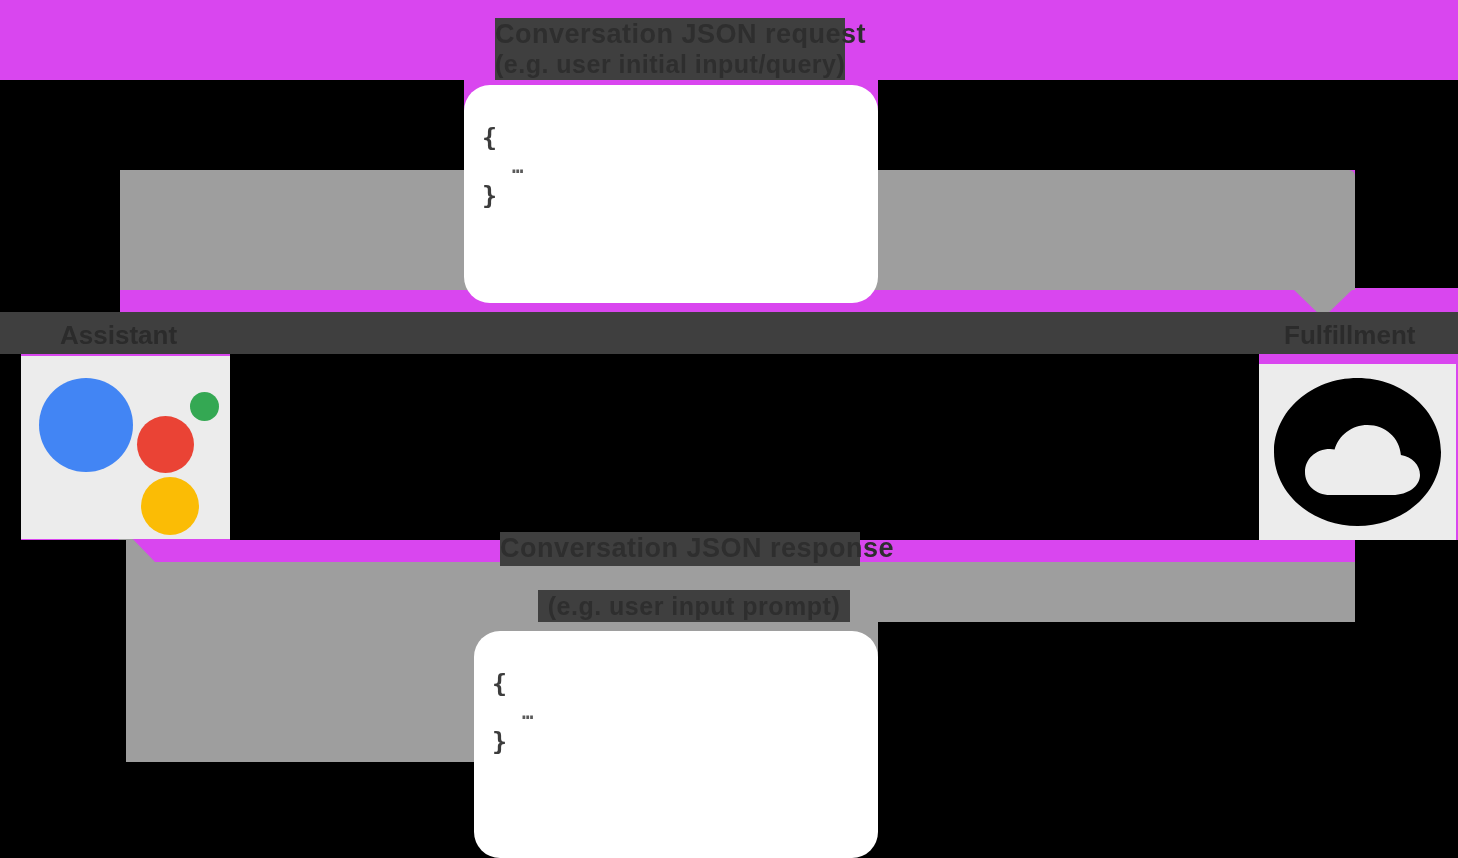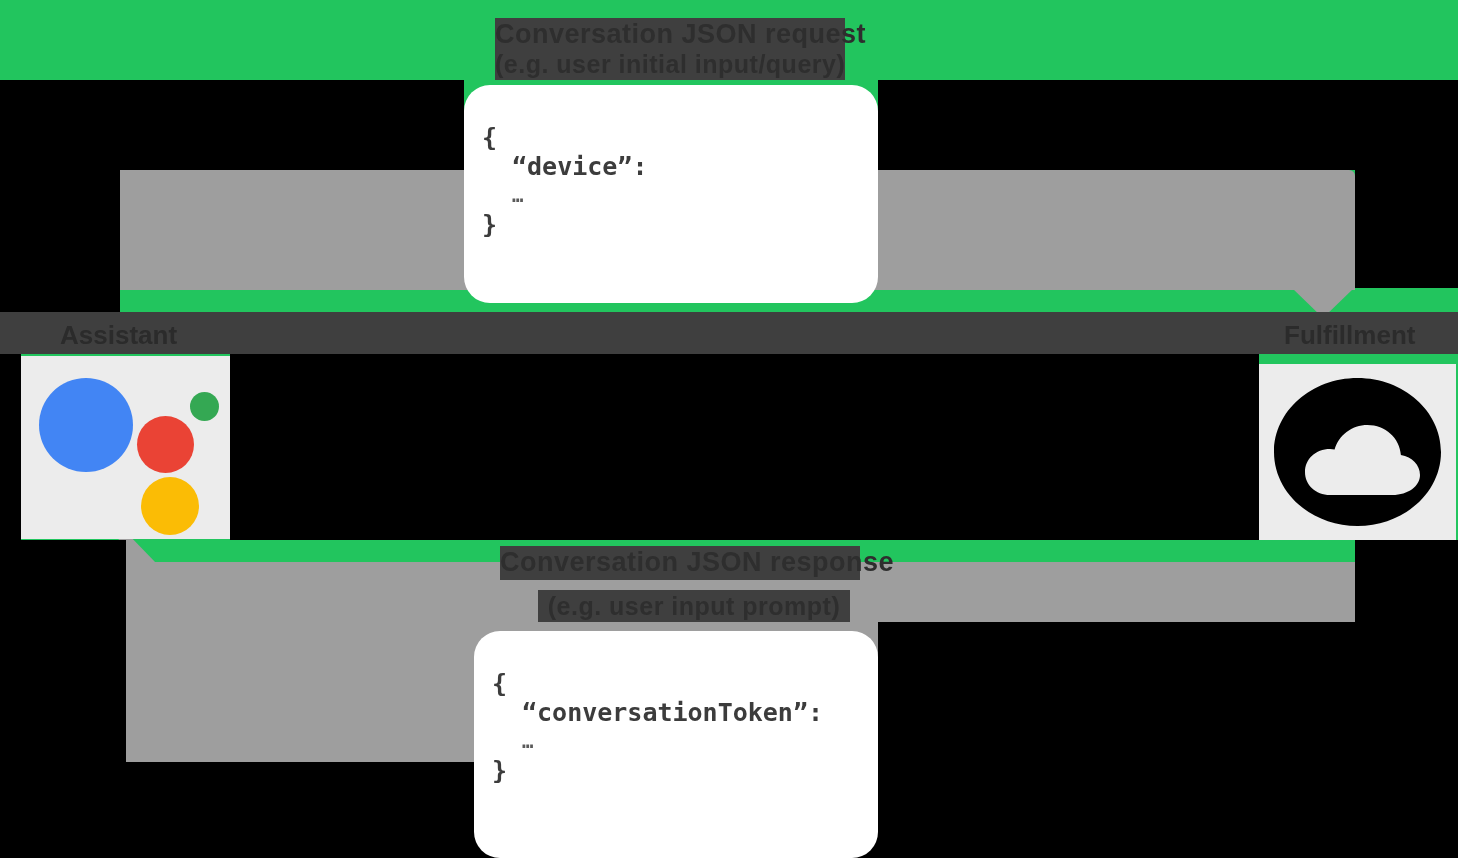--- a/index.html
+++ b/index.html
@@ -7,21 +7,21 @@
     width: 1458px;
     height: 858px;
     background: #000000;
     font-family: "Liberation Sans", sans-serif;
     overflow: hidden;
   }
   #stage {
     position: relative;
     width: 1458px;
     height: 766px;
-    background: #22c55e;
+    background: #d946ef;
   }
 
   
   .arrow-band {
     position: absolute;
     background: #9e9e9e;
   }
   #request-band {
     left: 120px;
     top: 170px;
@@ -73,21 +73,21 @@
   #req-caption-1 {
     left: 495px; top: 18px;
     width: 350px; height: 34px;
   }
   #req-caption-2 {
     left: 495px; top: 48px;
     width: 350px; height: 32px;
     font-size: 25px;
   }
   #resp-caption-1 {
-    left: 500px; top: 546px;
+    left: 500px; top: 532px;
     width: 360px; height: 34px;
   }
   #resp-caption-2 {
     left: 538px; top: 590px;
     width: 312px; height: 32px;
     font-size: 25px;
   }
 
   
   #rail-top {
@@ -230,25 +230,23 @@
         C64.6 57.5 77.8 47 93.5 47
         C111.3 47 125.8 60.2 126.9 77
         C138.2 78.6 146 87.1 146 97
         C146 108.1 134.1 117 118.5 117
         Z"></path>
     </svg>
   </div>
 
   <div class="json-card" id="request-json">
     <div class="json-line">{</div>
-    <div class="json-line" style="padding-left:30px">“device”:</div>
     <div class="json-line json-ell" style="padding-left:30px">…</div>
     <div class="json-line">}</div>
   </div>
 
   <div class="json-card" id="response-json">
     <div class="json-line">{</div>
-    <div class="json-line" style="padding-left:30px">“conversationToken”:</div>
     <div class="json-line json-ell" style="padding-left:30px">…</div>
     <div class="json-line">}</div>
   </div>
 
 </div>
 
 </body></html>

